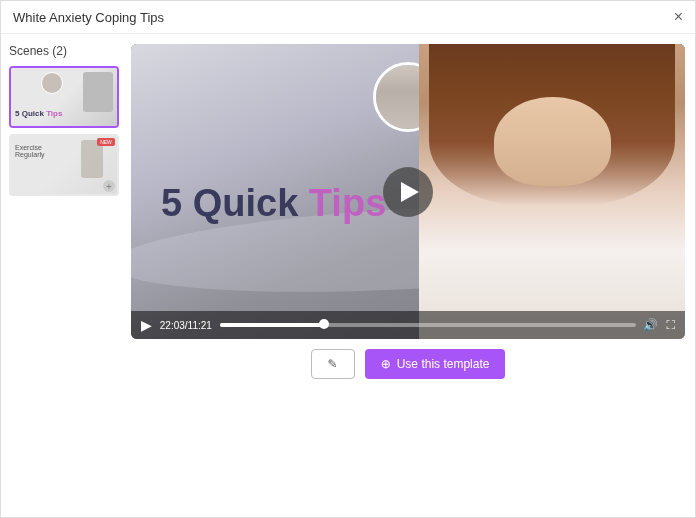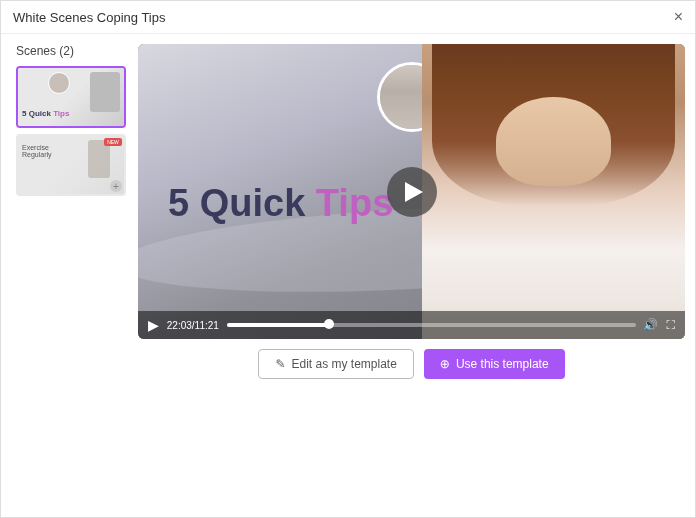--- a/index.html
+++ b/index.html
@@ -30,21 +30,20 @@
       font-size: 16px;
       color: #666;
       background: none;
       border: none;
       line-height: 1;
     }
 
     .modal-body {
       display: flex;
       height: calc(518px - 36px);
-      padding-left: 7px;
     }
 
     
     .sidebar {
       width: 130px;
       padding: 10px 8px;
       flex-shrink: 0;
       overflow-y: auto;
     }
 
@@ -306,21 +305,21 @@
       left: 4px;
       top: 8px;
       font-size: 7px;
       color: #666;
     }
   </style>
 </head>
 <body>
 
 <div class="modal-header">
-  <span class="modal-title">White Scenes Coping Tips</span>
+  <span class="modal-title">White Anxiety Coping Tips</span>
   <button class="close-btn">×</button>
 </div>
 
 <div class="modal-body">
 
   <div class="sidebar">
     <div class="scenes-label">Scenes (2)</div>
 
     <div class="scene-item active">
       <div class="scene-thumbnail scene1-bg">
@@ -387,21 +386,20 @@
           <div class="progress-dot"></div>
         </div>
         <span class="control-volume">🔊</span>
         <span class="control-fullscreen">⛶</span>
       </div>
     </div>
 
     <div class="action-buttons">
       <button class="btn-edit">
         <span>✎</span>
-        <span>Edit as my template</span>
       </button>
       <button class="btn-use">
         <span>⊕</span>
         <span>Use this template</span>
       </button>
     </div>
 
   </div>
 </div>
 

